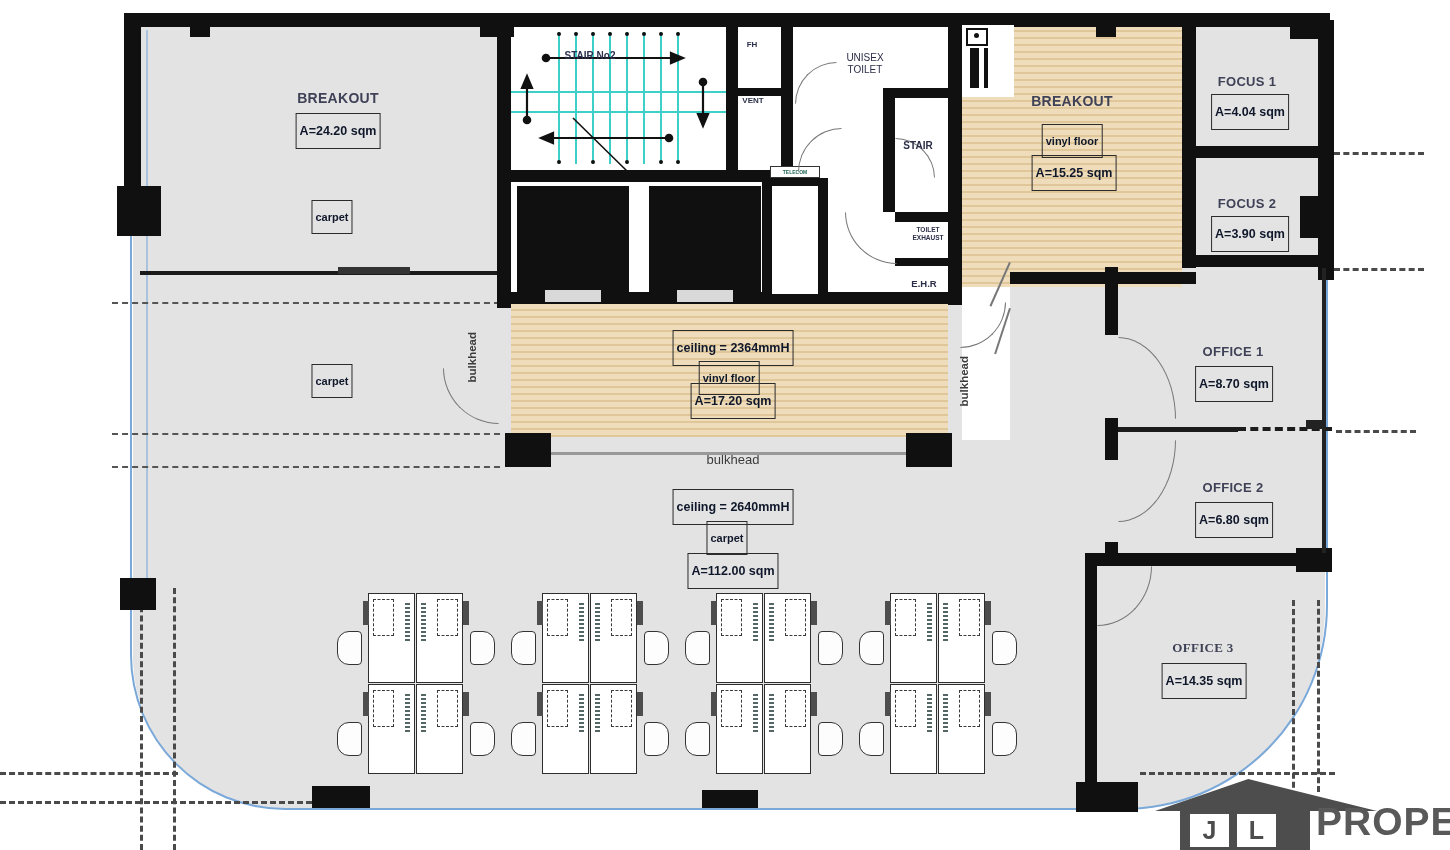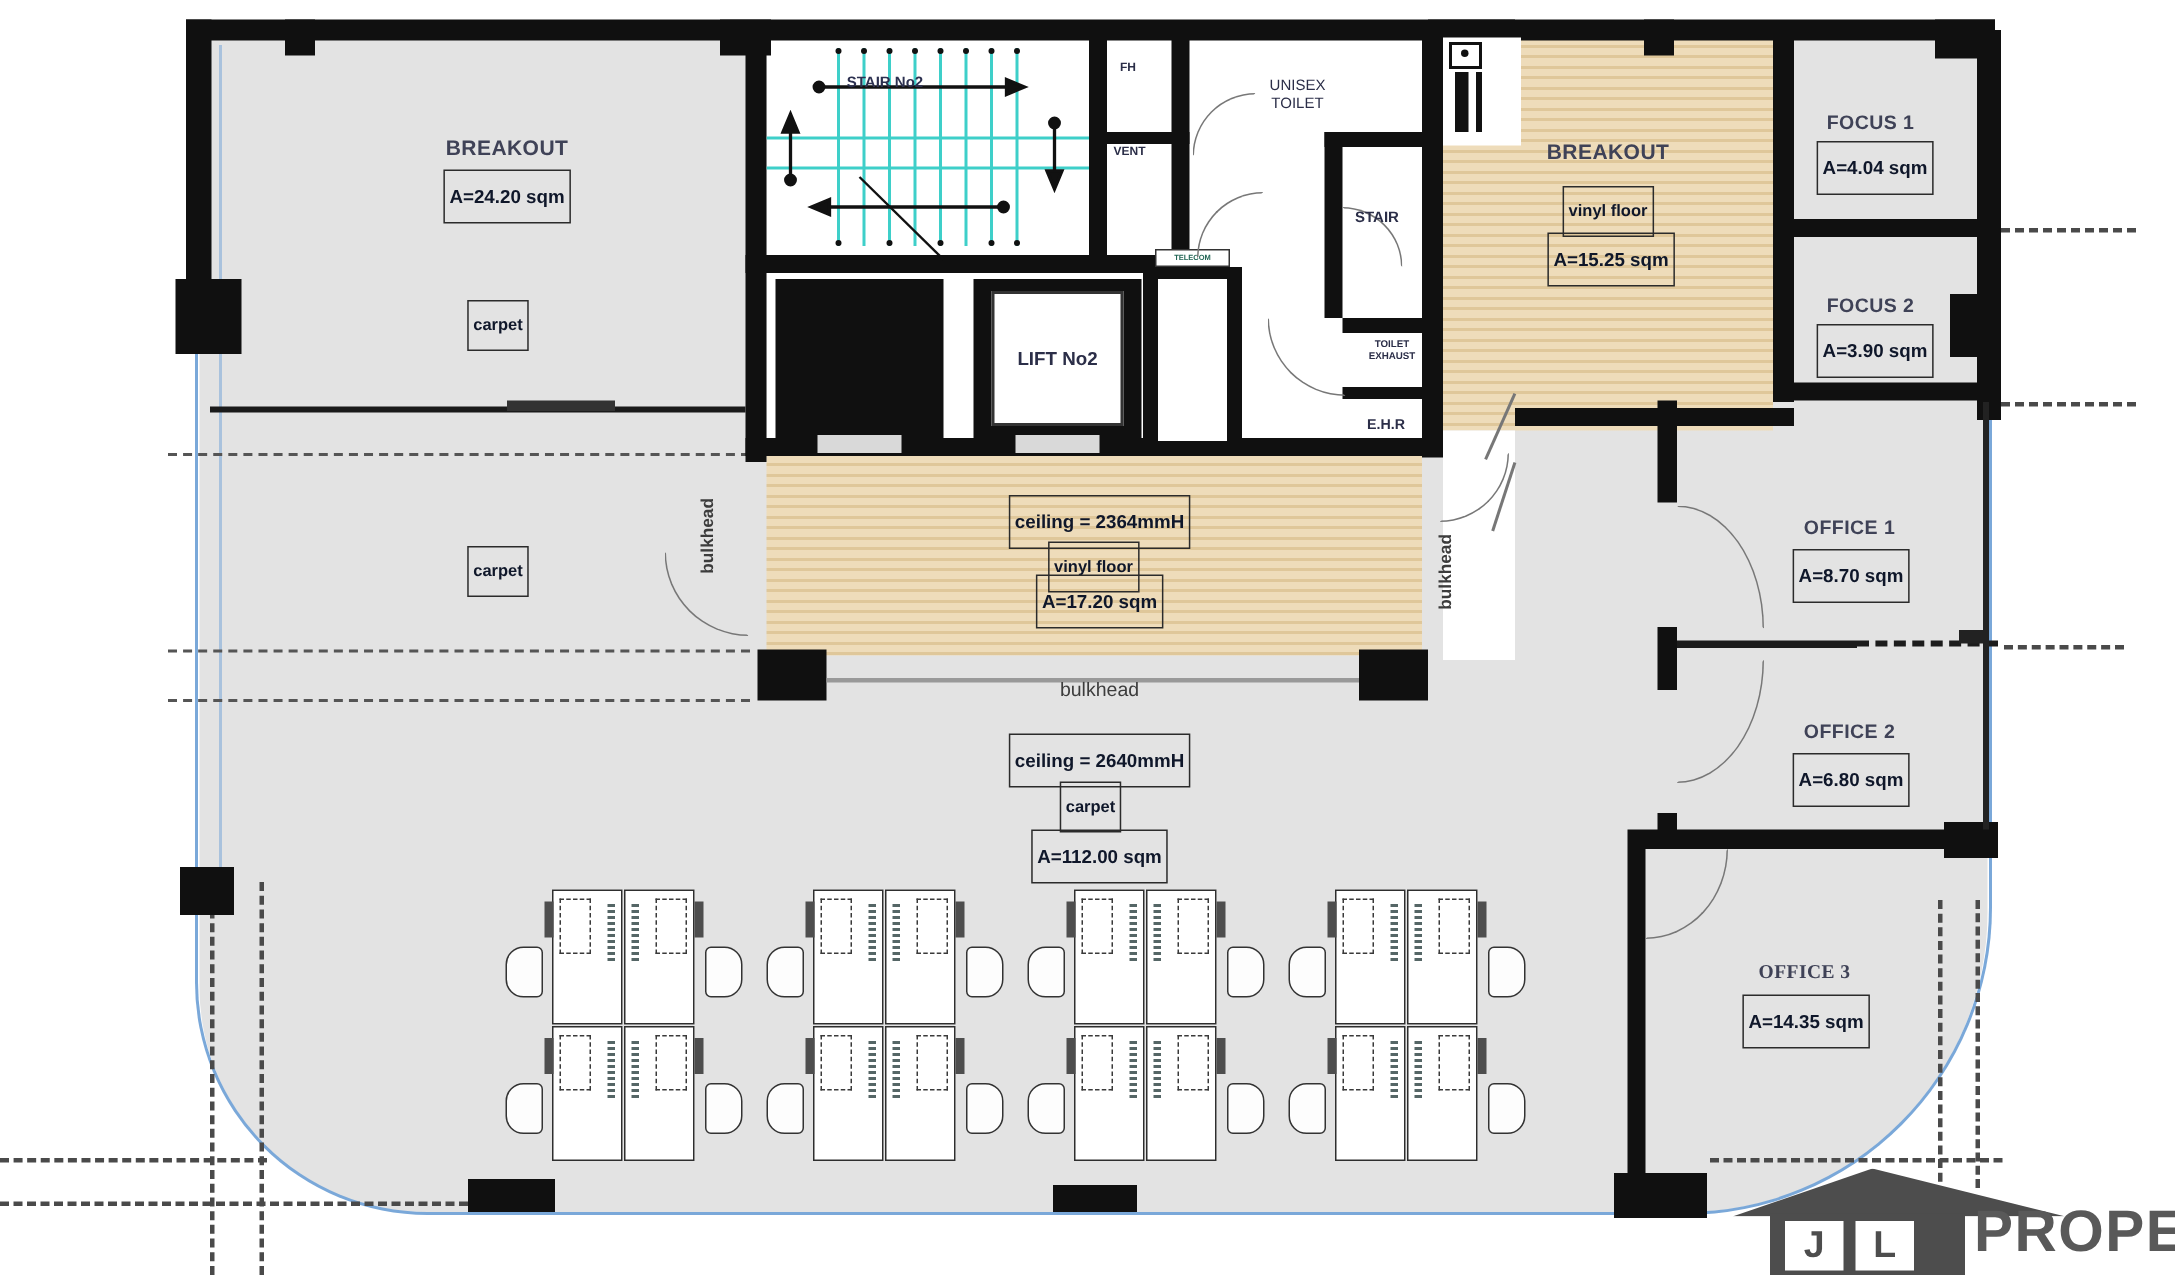--- a/index.html
+++ b/index.html
@@ -203,23 +203,20 @@
       <line x1="192" y1="58" x2="192" y2="88"></line>
         <polygon points="187,88 192,100 197,88"></polygon>
         <circle cx="192" cy="56" r="3.2"></circle>
       <line x1="62" y1="92" x2="118" y2="147" stroke-width="1.6"></line>
     </g>
   </svg>
   <div class="lbl" style="left:590px;top:50px;font-size:10px;font-weight:bold;color:#2c3050;">STAIR No2</div>
 
   <div class="lift-out" style="left:517px;top:186px;width:112px;height:106px;"></div>
   <div class="lift-out" style="left:649px;top:186px;width:112px;height:106px;"></div>
-  <div class="lift-in" style="left:661px;top:194px;width:88px;height:90px;">
-      <span>LIFT No2</span>
-    </div>
   <div class="lift-door" style="left:545px;top:290px;width:56px;height:12px;"></div>
   <div class="lift-door" style="left:677px;top:290px;width:56px;height:12px;"></div>
 
   <div class="lbl rname big" style="left:338px;top:90px;">BREAKOUT</div>
   <div class="lbl" style="left:338px;top:113px;"><span class="abox">A=24.20 sqm</span></div>
   <div class="lbl" style="left:332px;top:200px;"><span class="abox sbox">carpet</span></div>
   <div class="lbl" style="left:332px;top:364px;"><span class="abox sbox">carpet</span></div>
 
   <div class="lbl tiny" style="left:752px;top:40px;">FH</div>
   <div class="lbl tiny" style="left:753px;top:96px;white-space:normal;width:22px;word-break:break-all;line-height:9px;">VENT</div>

